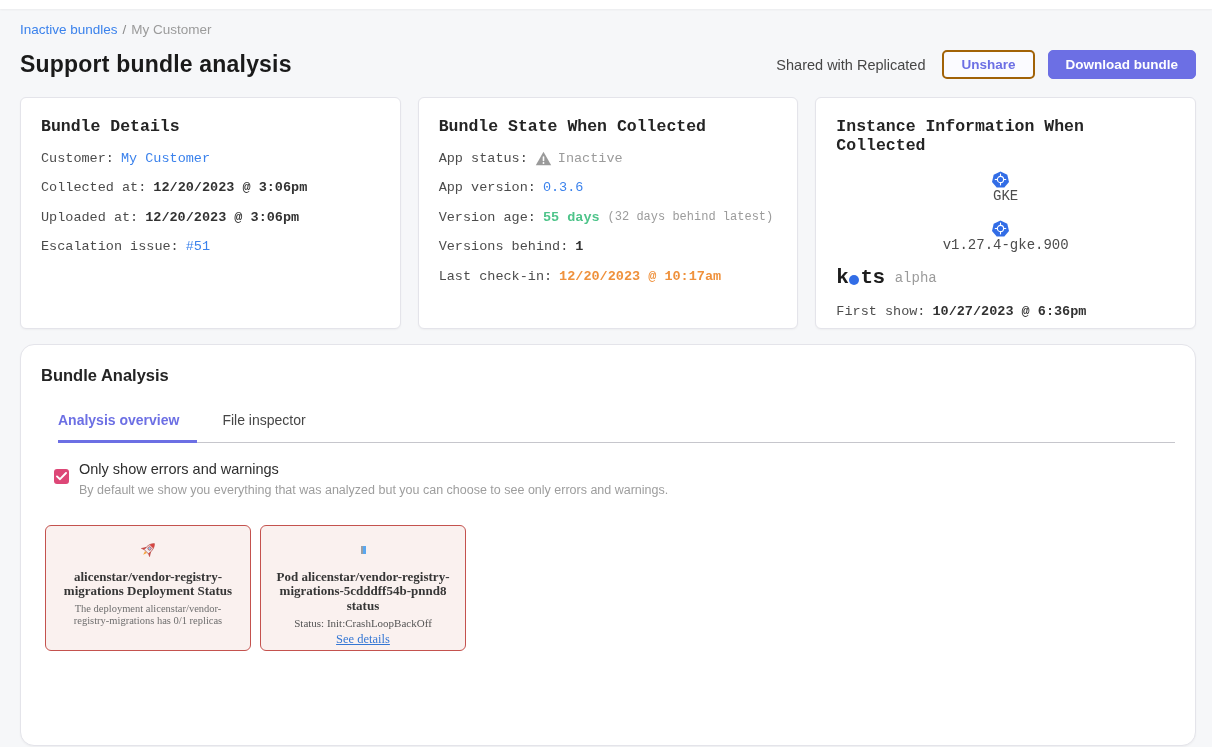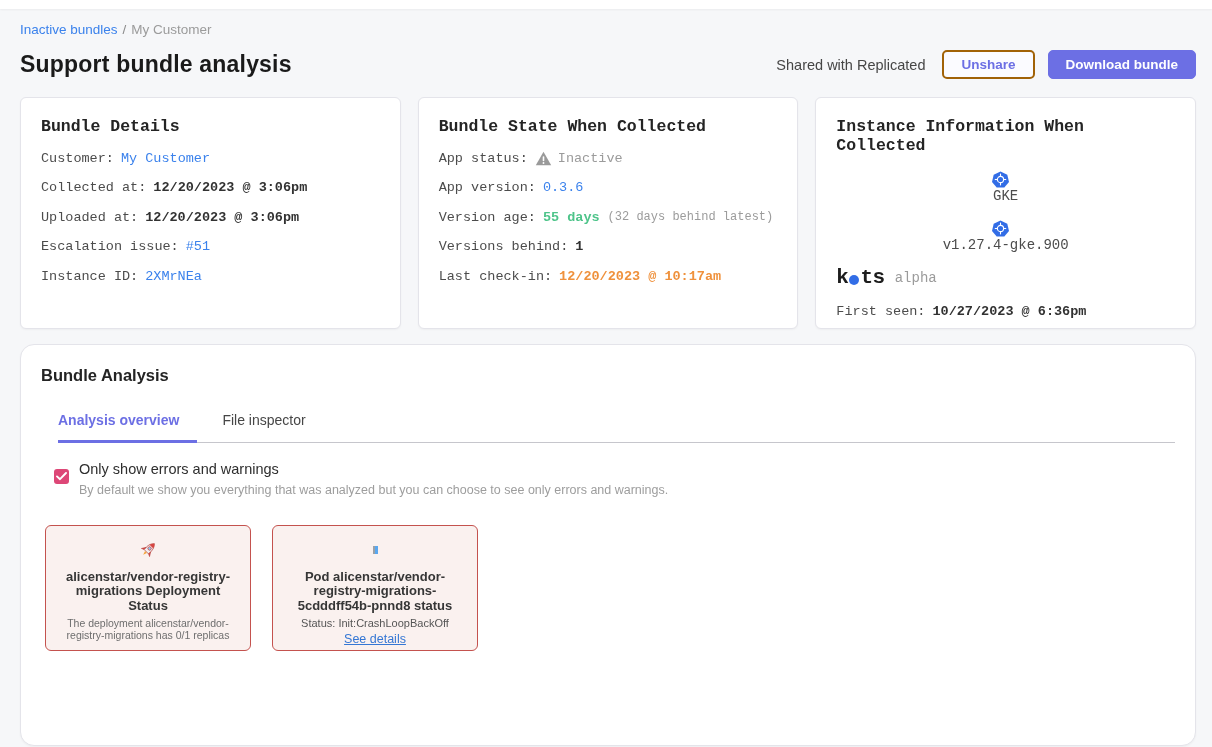--- a/index.html
+++ b/index.html
@@ -63,21 +63,21 @@
   .tab.active::after { content:''; position:absolute; left:0; right:0; bottom:-1px; height:3px; background:#6c6fe4; }
 
   .filter-row { display:flex; margin:18px 0 0 13px; }
   .checkbox {
     width:15px; height:15px; border-radius:3px; background:#dd4777; flex:none;
     margin:8px 10px 0 0; display:flex; align-items:center; justify-content:center; cursor:pointer;
   }
   .filter-label { font-size:14.5px; color:#2e2e2e; }
   .filter-desc { font-size:12.5px; color:#9d9d9d; margin-top:6px; }
 
-  .error-cards { display:flex; gap:21px; margin:28px 0 0 4px; }
+  .error-cards { display:flex; gap:9px; margin:28px 0 0 4px;font-family:Liberation Serif, serif; }
   .error-card {
     width:206px; height:126px; background:#faf1ef; border:1px solid #c4524e; border-radius:6px;
     padding:10px 13px; text-align:center; cursor:pointer;
   }
   .error-card .ic { height:22px; display:flex; align-items:center; justify-content:center; margin-top:3px; }
   .error-title { font-size:13px; font-weight:700; color:#363636; line-height:1.1; margin-top:9px; }
   .error-desc { font-size:10.5px; color:#6e6e6e; line-height:1.18; margin-top:4px; }
   .error-status { font-size:11px; color:#555555; margin-top:4px; }
   .error-link { font-size:12.5px; color:#3577d4; text-decoration:underline; margin-top:2px; display:inline-block; cursor:pointer; }
   .tiny-img { display:inline-block; width:5px; height:8px; background:linear-gradient(to right,#9aa0a6 40%, #5aa7ef 40%); }
@@ -114,24 +114,20 @@
         <span class="lbl">Collected at:</span>
         <span class="val-bold">12/20/2023 @ 3:06pm</span>
       </div>
       <div class="row">
         <span class="lbl">Uploaded at:</span>
         <span class="val-bold">12/20/2023 @ 3:06pm</span>
       </div>
       <div class="row">
         <span class="lbl">Escalation issue:</span>
         <a>#51</a>
-      </div>
-      <div class="row">
-        <span class="lbl">Instance ID:</span>
-        <a>2XMrNEa</a>
       </div>
     </div>
 
     <div class="card">
       <h2>Bundle State When Collected</h2>
       <div class="row">
         <span class="lbl">App status:</span>
         <span class="warn-icon">
           <svg width="17" height="15" viewBox="0 0 17 15">
               <path d="M8.5 0.8 L16.2 14.2 L0.8 14.2 Z" fill="#9a9a9a"></path>
@@ -194,21 +190,21 @@
       </div>
       <div class="kots-row">
         <span class="kots-logo">
             <span>k</span>
             <span class="kots-o"></span>
             <span>ts</span>
           </span>
         <span class="kots-channel">alpha</span>
       </div>
       <div class="row">
-        <span class="lbl">First seen:</span>
+        <span class="lbl">First show:</span>
         <span class="val-bold">10/27/2023 @ 6:36pm</span>
       </div>
     </div>
   </div>
 
   <div class="analysis-card">
     <h2>Bundle Analysis</h2>
 
     <div class="tabstrip">
       <div class="tab active">Analysis overview</div>

